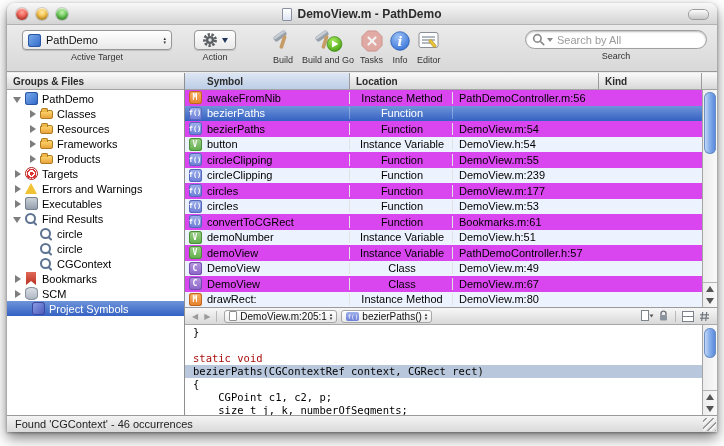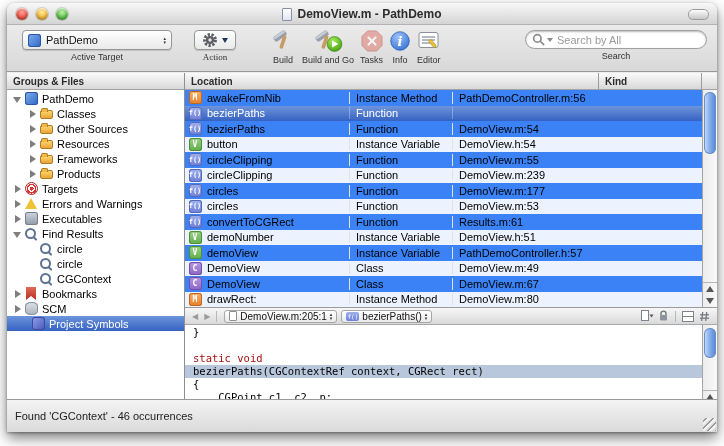--- a/index.html
+++ b/index.html
@@ -48,25 +48,25 @@
 
   .searchfield { width:182px; height:19px; margin-top:2px; border:1px solid #9f9f9f; border-radius:10px;
                  background:#fff; box-shadow:inset 0 1px 2px rgba(0,0,0,.28); display:flex;
                  align-items:center; padding:0 6px; }
   .searchfield input { flex:1; min-width:0; border:none; outline:none; background:transparent;
                        font-size:11px; color:#333; font-family:inherit; }
   .searchfield input::placeholder { color:#9b9b9b; }
   .sdrop { width:0; height:0; border-left:3px solid transparent; border-right:3px solid transparent;
            border-top:4px solid #8a8a8a; margin:0 4px 0 2px; }
 
-  .tb-target { width:160px; } .tb-action { width:48px; margin-left:14px;font-family:Liberation Serif, serif; }
+  .tb-target { width:160px; } .tb-action { width:48px; margin-left:14px; }
   .tb-sp1 { width:28px; } .tb-btn { margin:0 3px; } .tb-flex { flex:1; }
 
   
-  .content { position:absolute; top:70px; left:0; right:0; bottom:17px; display:flex; background:#3b82f6; }
+  .content { position:absolute; top:70px; left:0; right:0; bottom:17px; display:flex; background:#d946ef; }
 
   .sidebar { width:178px; border-right:1px solid #8f8f8f; display:flex; flex-direction:column; background:#fff; }
   .pane-header { height:17px; flex:none; background:linear-gradient(#fafafa,#d8d8d8);
                  border-bottom:1px solid #a3a3a3; display:flex; align-items:center;
                  padding:0 6px; font-size:10px; font-weight:bold; color:#2b2b2b; }
   .tree { flex:1; overflow:hidden; padding-top:1px; }
   .srow { display:flex; align-items:center; height:15px; padding-left:5px; font-size:11px; color:#000; white-space:nowrap; }
   .srow.d1 { padding-left:20px; }
   .srow.sel { background:linear-gradient(#6e94d9,#3562c3); color:#fff;padding-left:12px; }
   .slabel { overflow:hidden; text-overflow:ellipsis; }
@@ -110,21 +110,21 @@
   .h-corner { width:15px; border-right:none; }
 
   .tbody { height:217px; flex:none; position:relative; }
   .rows { margin-right:15px; }
   .trow { display:flex; align-items:center; height:15.5px; font-size:11px; color:#000; }
   .trow:nth-child(even) { background:#edf3fe; }
   .trow.sel { background:linear-gradient(#6e94d9,#3562c3); color:#fff; }
   .icell { width:20px; flex:none; display:flex; justify-content:center; }
   .cell { overflow:hidden; white-space:nowrap; padding-right:4px; }
   .csym { width:145px; padding-left:2px; border-right:1px solid #e2e2e2; }
-  .ckind { width:103px; padding-left:6px; border-right:1px solid #e2e2e2; }
+  .ckind { width:103px; padding-left:6px; border-right:1px solid #e2e2e2;text-align:center; }
   .cloc { flex:1; padding-left:6px; }
   .trow.sel .csym, .trow.sel .ckind { border-right-color:rgba(255,255,255,.3); }
 
   .badge { width:13px; height:13px; border-radius:3px; color:#fff; font-weight:bold;
            font-family:"DejaVu Sans Mono",monospace; font-size:8px; display:flex;
            align-items:center; justify-content:center; }
   .badge.bM { background:linear-gradient(#f6b26b,#e6802a); box-shadow:inset 0 0 0 1px #c2661d; }
   .badge.bF { background:linear-gradient(#9fb0ea,#6c7fd8); box-shadow:inset 0 0 0 1px #5668bd; font-size:7px; }
   .badge.bV { background:linear-gradient(#9ed08a,#5fae4a); box-shadow:inset 0 0 0 1px #4a9038; }
   .badge.bC { background:linear-gradient(#b79ae0,#8b63c8); box-shadow:inset 0 0 0 1px #7450ad; }
@@ -160,21 +160,21 @@
   .nbtn { height:13px; min-width:17px; display:flex; align-items:center; justify-content:center; }
 
   .ecode { flex:1; position:relative; background:#fff; overflow:hidden; }
   .elines { margin-right:15px; padding-top:1px; }
   .cline { height:13px; padding-left:8px; white-space:pre; overflow:hidden;
            font-family:"DejaVu Sans Mono",monospace; font-size:10.5px; line-height:13px; color:#000; }
   .cline.kw { color:#a90e0e; }
   .cline.hl { background:#b8c7db; }
 
   
-  .statusbar { position:absolute; left:0; right:0; bottom:0; height:33px;
+  .statusbar { position:absolute; left:0; right:0; bottom:0; height:17px;
                background:linear-gradient(#f4f4f4,#dadada); border-top:1px solid #9a9a9a;
                display:flex; align-items:center; padding-left:8px; font-size:11px; color:#222; }
   .grip { position:absolute; right:1px; bottom:1px; width:13px; height:13px;
           background:repeating-linear-gradient(135deg, transparent 0 2px, #9a9a9a 2px 3px, #f2f2f2 3px 5px); }
 </style>
 </head>
 <body>
 
 <div class="window">
 
@@ -321,25 +321,20 @@
           <span class="slabel">PathDemo</span>
         </div>
         <div class="srow d1">
           <span class="disc closed"></span>
           <span class="ticon folder"></span>
           <span class="slabel">Classes</span>
         </div>
         <div class="srow d1">
           <span class="disc closed"></span>
           <span class="ticon folder"></span>
-          <span class="slabel">Other Sources</span>
-        </div>
-        <div class="srow d1">
-          <span class="disc closed"></span>
-          <span class="ticon folder"></span>
           <span class="slabel">Resources</span>
         </div>
         <div class="srow d1">
           <span class="disc closed"></span>
           <span class="ticon folder"></span>
           <span class="slabel">Frameworks</span>
         </div>
         <div class="srow d1">
           <span class="disc closed"></span>
           <span class="ticon folder"></span>
@@ -393,20 +388,23 @@
         <div class="srow d0 sel">
           <span class="disc"></span>
           <span class="ticon symbols"></span>
           <span class="slabel">Project Symbols</span>
         </div>
       </div>
     </div>
 
     <div class="main">
       <div class="thead">
+        <div class="hcell h-sym">
+          <span>Symbol</span>
+        </div>
         <div class="hcell h-loc">
           <span>Location</span>
         </div>
         <div class="hcell h-kind">
           <span>Kind</span>
         </div>
         <div class="hcell h-corner"></div>
       </div>
 
       <div class="tbody">
@@ -473,21 +471,21 @@
             <span class="cell csym">circles</span>
             <span class="cell ckind">Function</span>
             <span class="cell cloc">DemoView.m:53</span>
           </div>
           <div class="trow">
             <span class="icell">
                 <span class="badge bF">f()</span>
               </span>
             <span class="cell csym">convertToCGRect</span>
             <span class="cell ckind">Function</span>
-            <span class="cell cloc">Results.m:61</span>
+            <span class="cell cloc">Bookmarks.m:61</span>
           </div>
           <div class="trow">
             <span class="icell">
                 <span class="badge bV">V</span>
               </span>
             <span class="cell csym">demoNumber</span>
             <span class="cell ckind">Instance Variable</span>
             <span class="cell cloc">DemoView.h:51</span>
           </div>
           <div class="trow">

